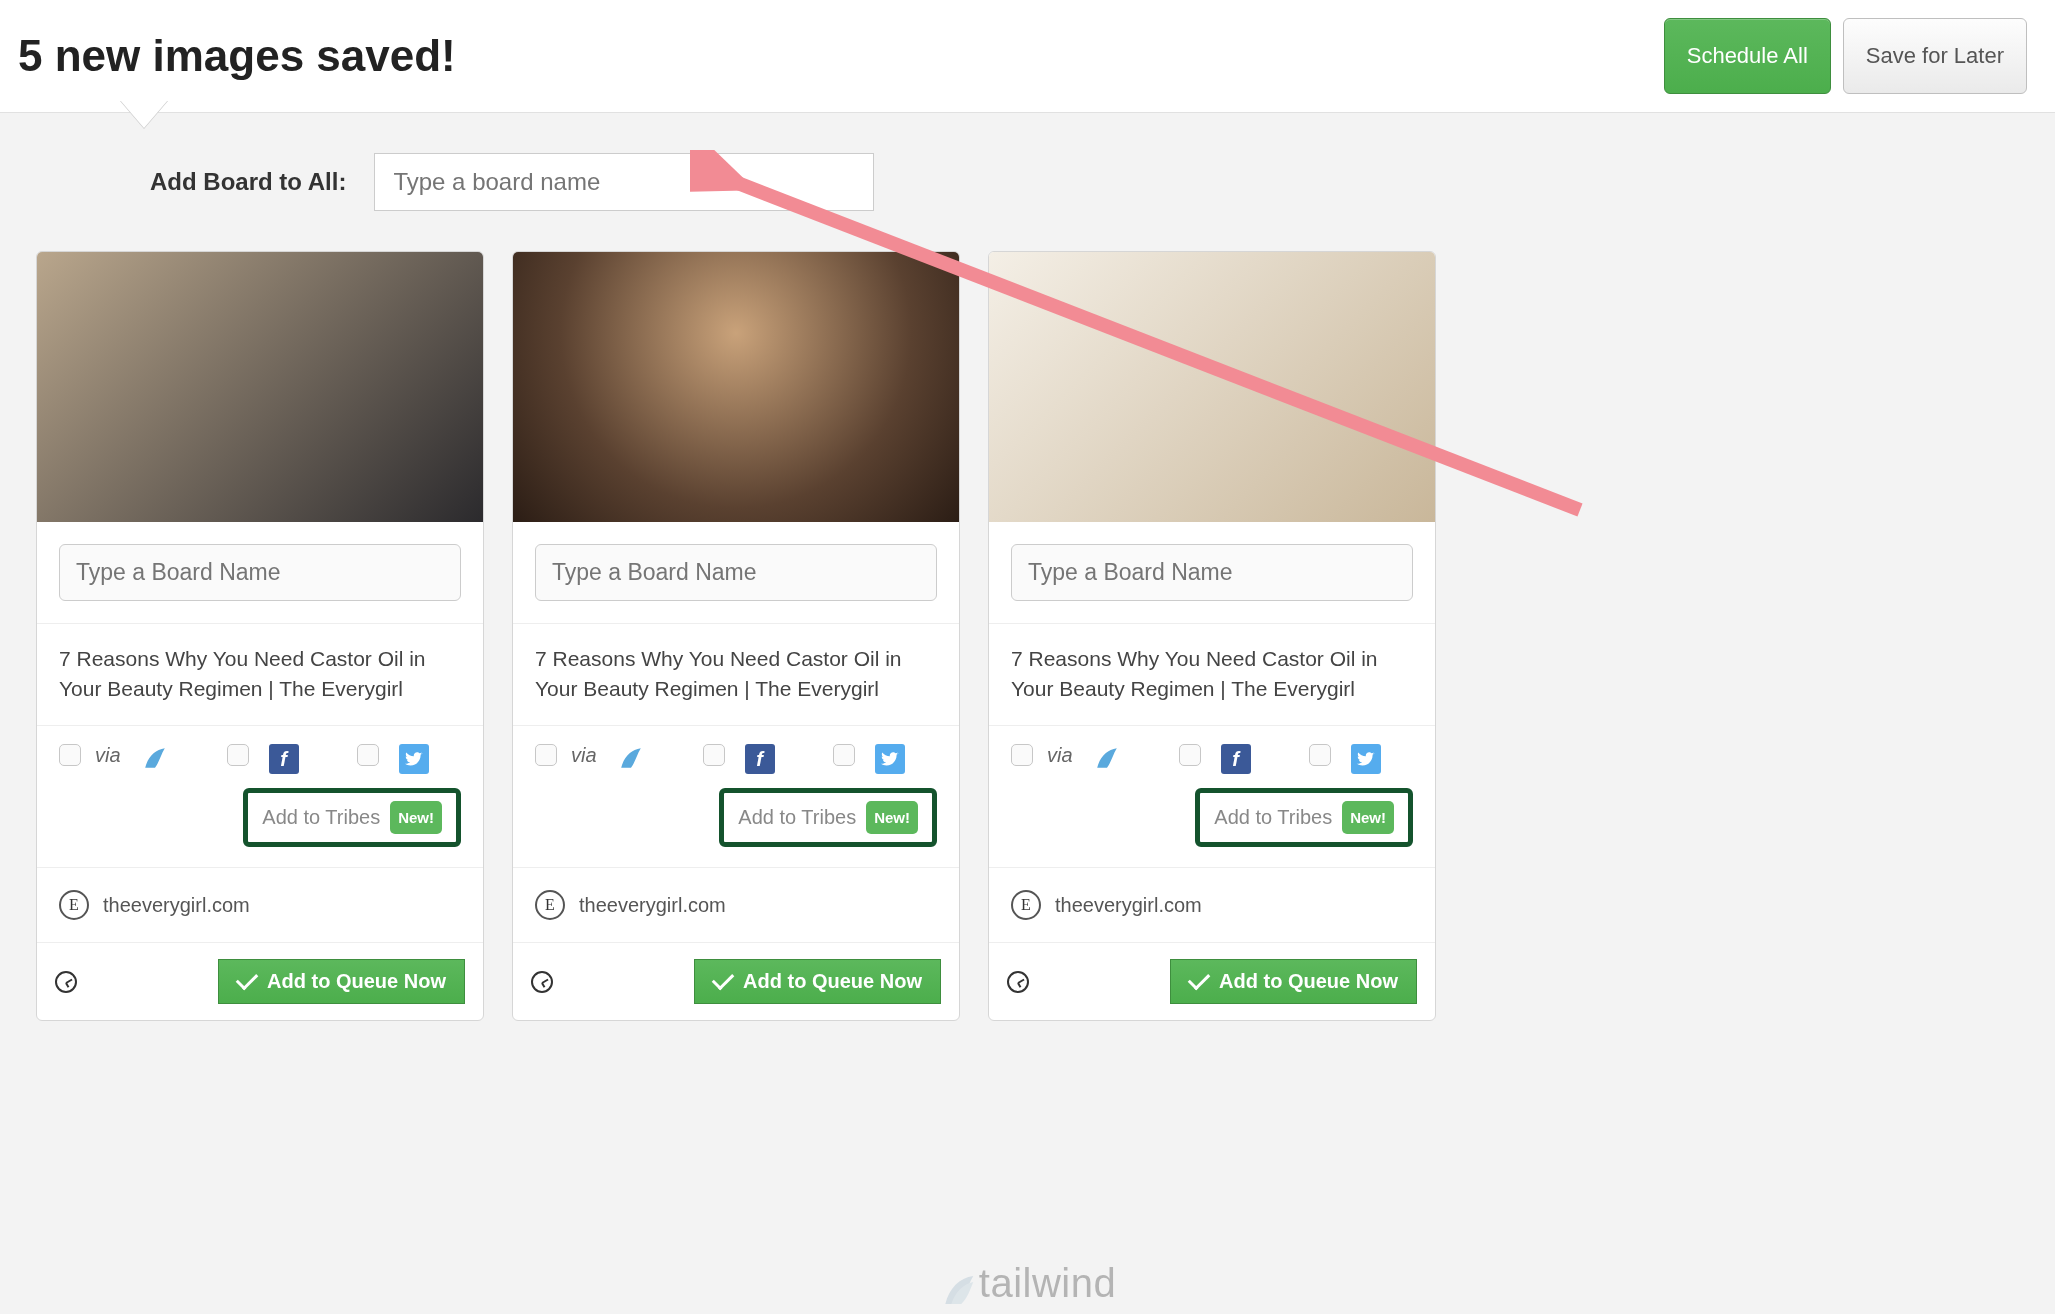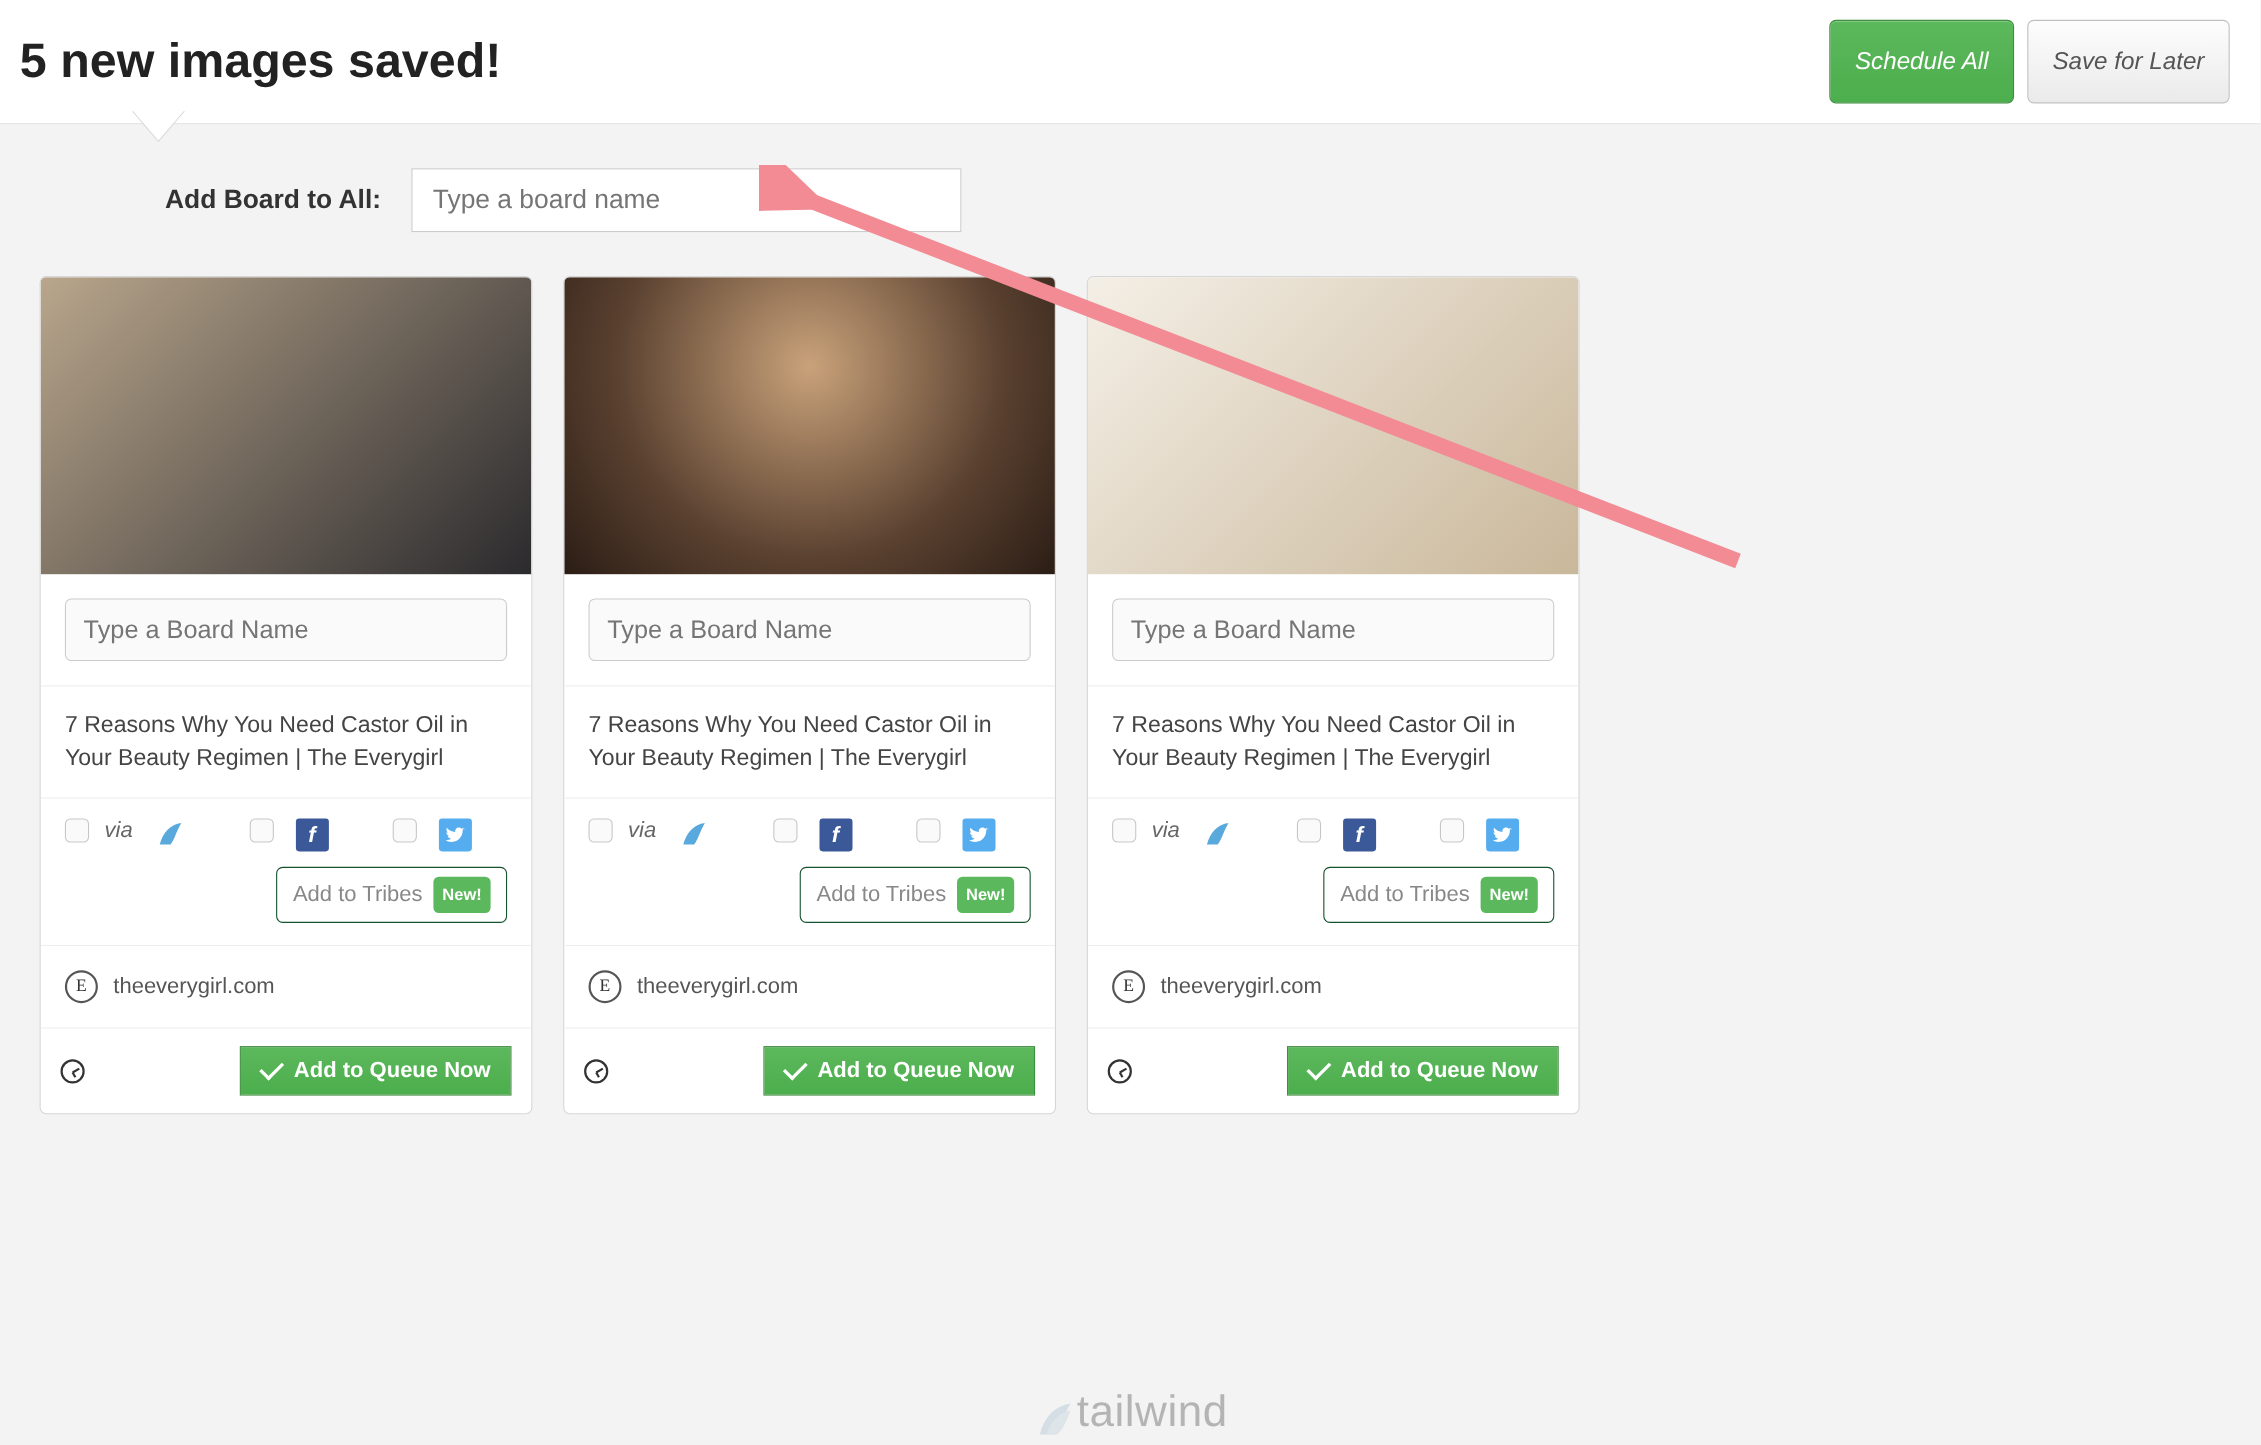--- a/index.html
+++ b/index.html
@@ -26,21 +26,20 @@
     color: #222;
   }
   .header-actions { display: flex; gap: 12px; }
   .btn {
     font-size: 22px;
     padding: 24px 22px;
     border-radius: 6px;
     cursor: pointer;
     border: 1px solid transparent;
     font-weight: 500;
-    font-style: italic;
   }
   .btn-green {
     background: linear-gradient(#5cb85c,#4cae4c);
     color: #fff;
     border-color: #3e8e3e;
     box-shadow: inset 0 1px 0 rgba(255,255,255,.25);
   }
   .btn-gray {
     background: linear-gradient(#fdfdfd,#eaeaea);
     color: #555;
@@ -147,21 +146,21 @@
   .tribes-row {
     display: flex;
     justify-content: flex-end;
     padding: 14px 22px 20px;
     border-bottom: 1px solid #eee;
   }
   .tribes-btn {
     display: inline-flex;
     align-items: center;
     gap: 10px;
-    border: 1px solid #14532d;
+    border: 5px solid #14532d;
     border-radius: 6px;
     background: #fff;
     padding: 8px 14px;
     font-size: 20px;
     color: #888;
     cursor: pointer;
   }
   .badge-new {
     background: #5cb85c;
     color: #fff;

